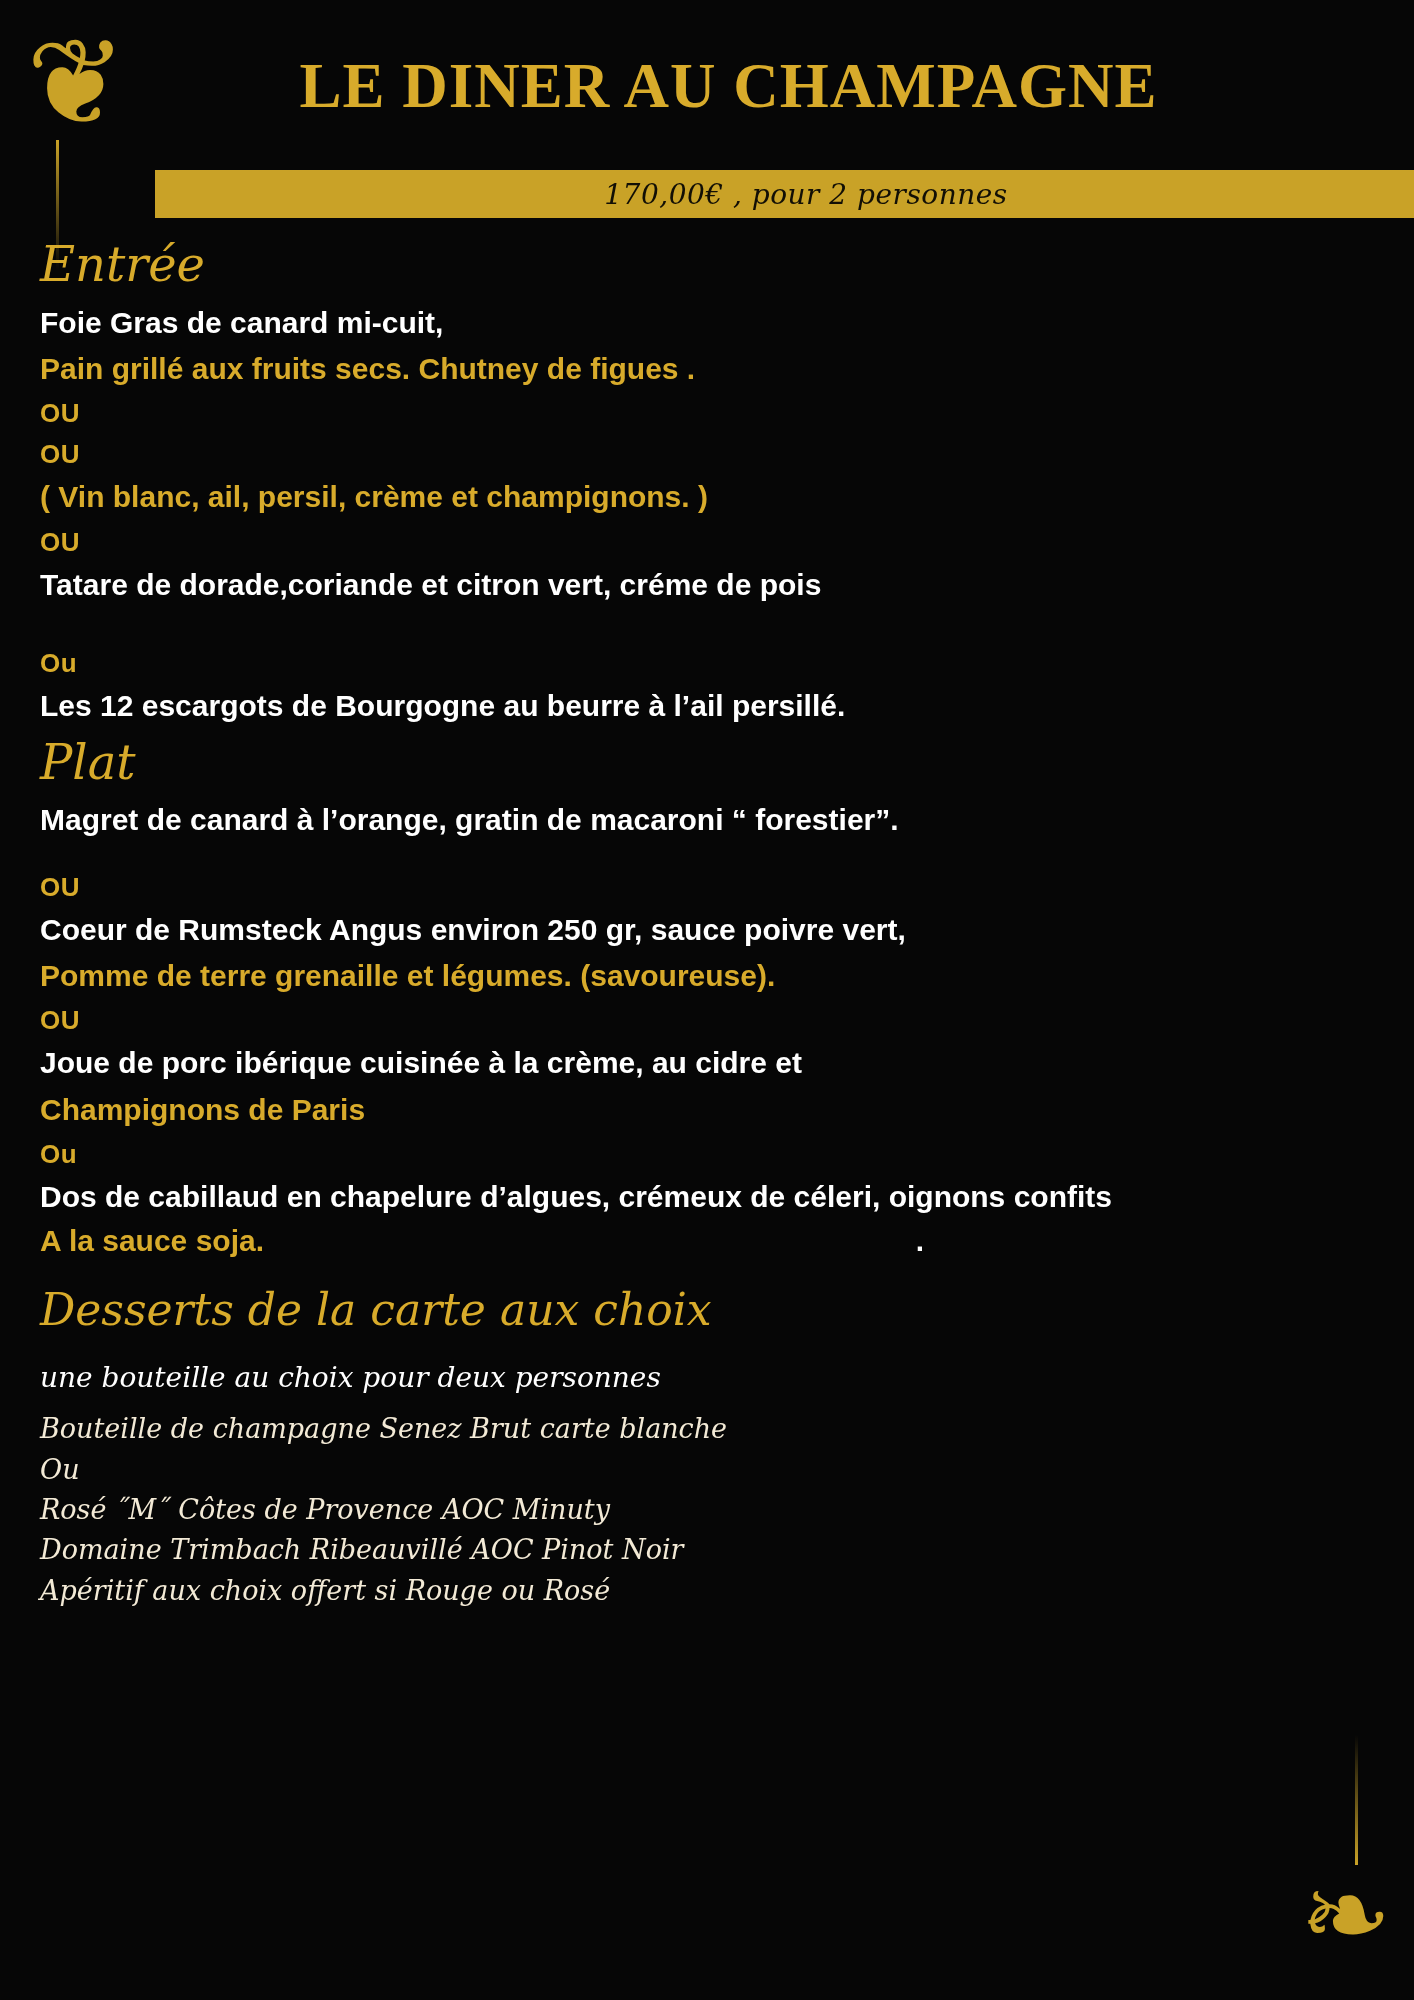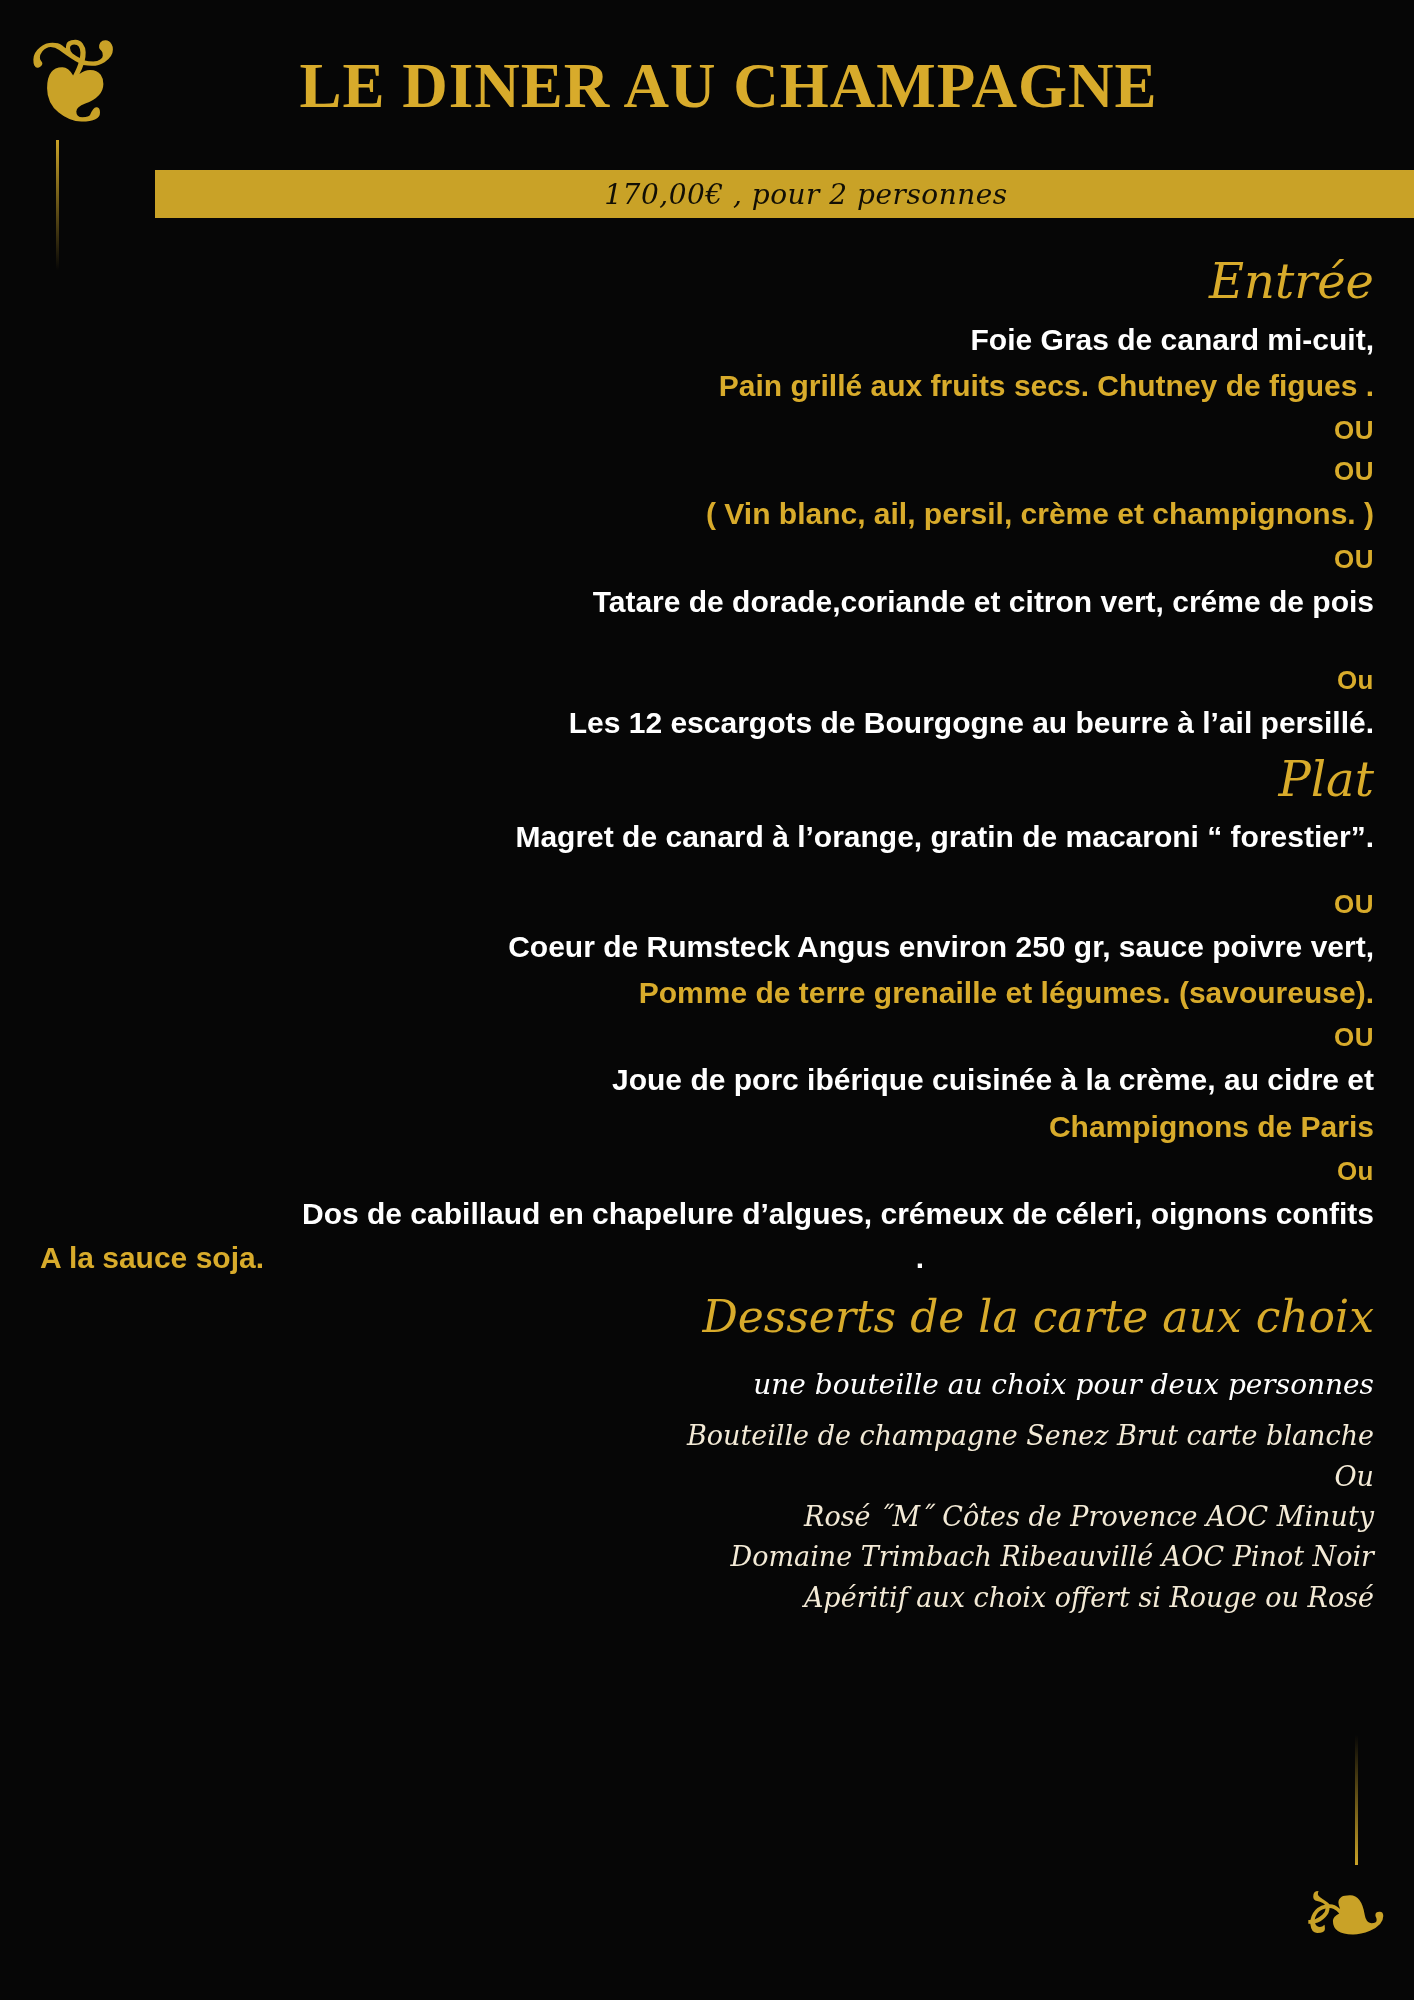--- a/index.html
+++ b/index.html
@@ -89,22 +89,22 @@
     font-size: 28px;
     color: #120f05;
     letter-spacing: 0.5px;
   }
 
   
   .content {
     position: absolute;
     left: 40px;
     right: 40px;
-    top: 249px;
-    text-align: right;
+    top: 232px;
+    text-align: left;
   }
 
   .section-title {
     font-family: "DejaVu Serif", serif;
     font-style: italic;
     color: #d8ab2b;
     font-size: 48px;
     margin: 4px 0 10px;
     line-height: 1.2;
   }
@@ -156,21 +156,21 @@
   .script.line {
     font-size: 27px;
     line-height: 1.42;
     margin: 2px 0;
   }
   .desserts-title {
     font-family: "DejaVu Serif", serif;
     font-style: italic;
     color: #d8ab2b;
     font-size: 44px;
-    margin-top: 16px;
+    margin-top: 26px;
     margin-bottom: 4px;
   }
 </style>
 </head>
 <body>
 
 <div class="page">
 
   <div class="ornament ornament-tl">❦</div>
   <div class="rule-left"></div>

